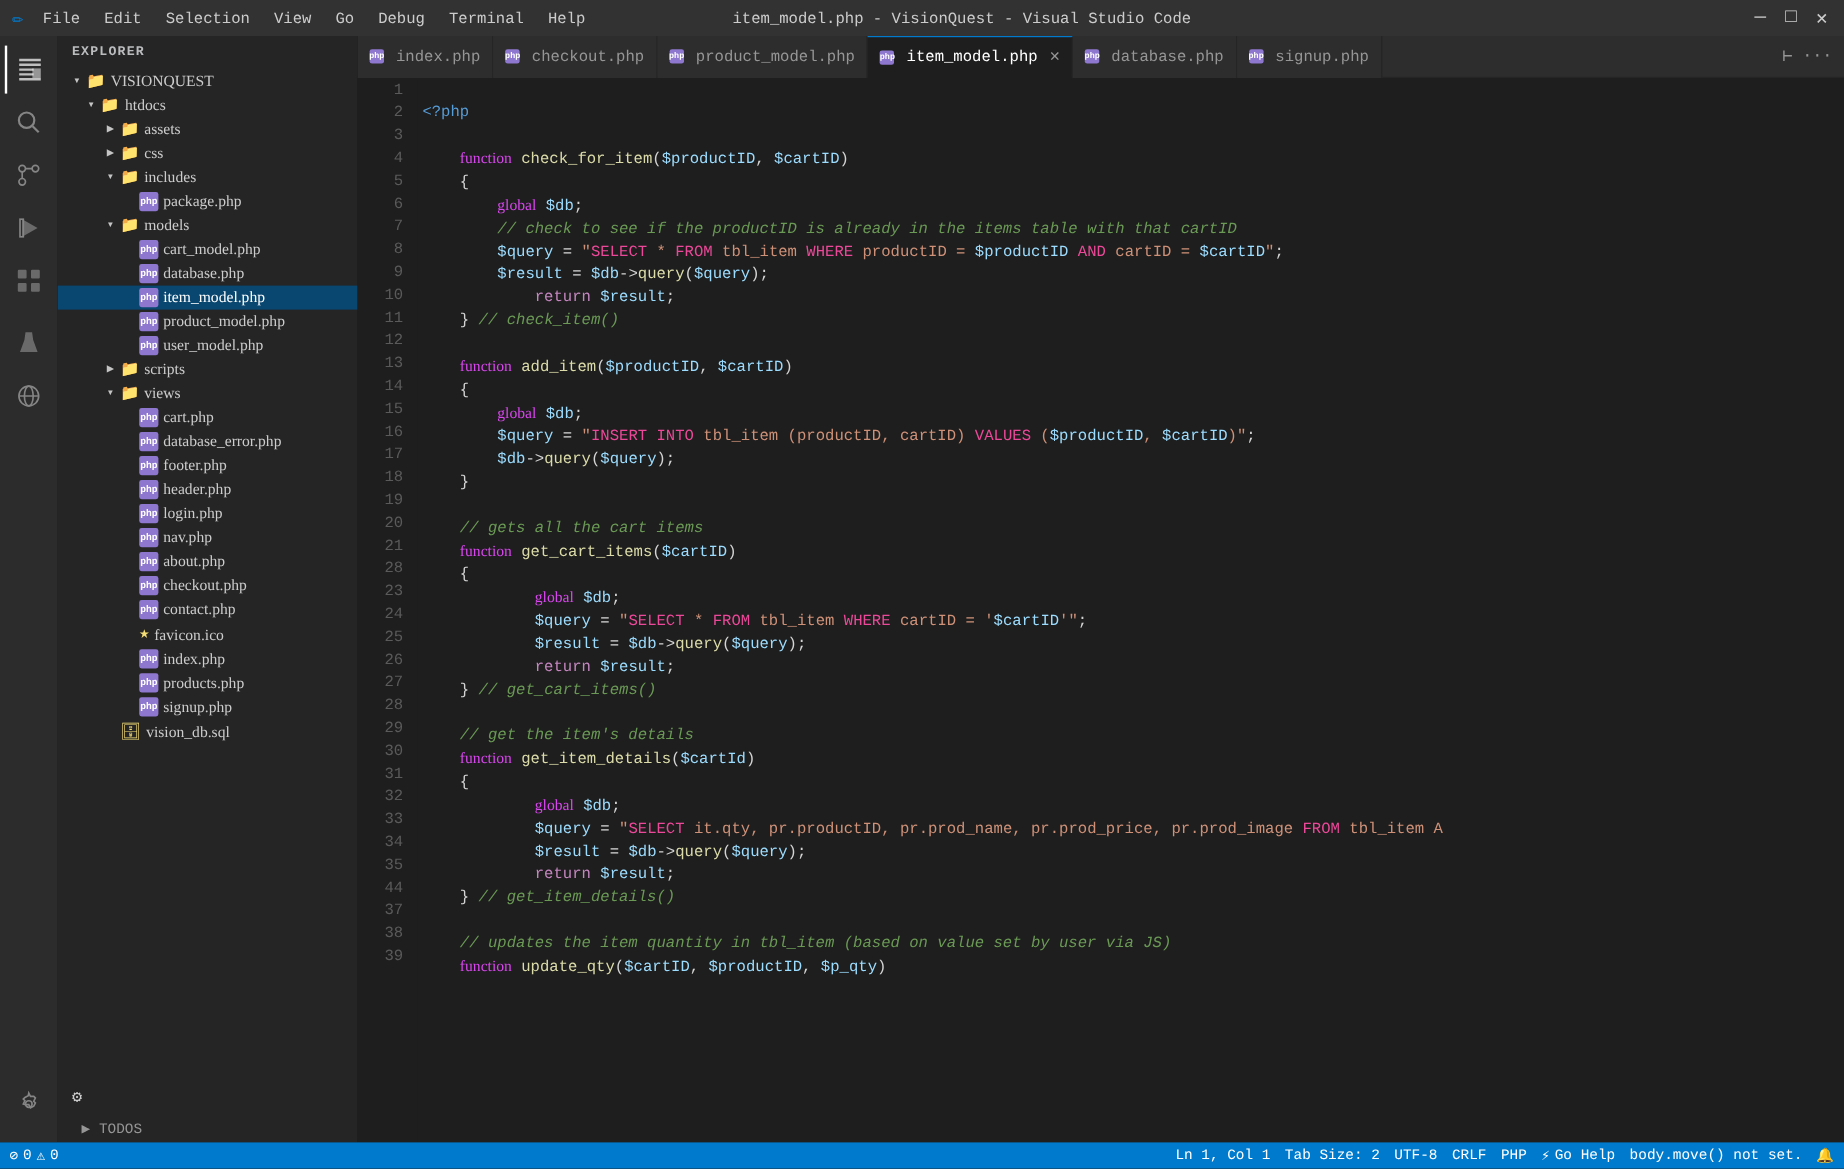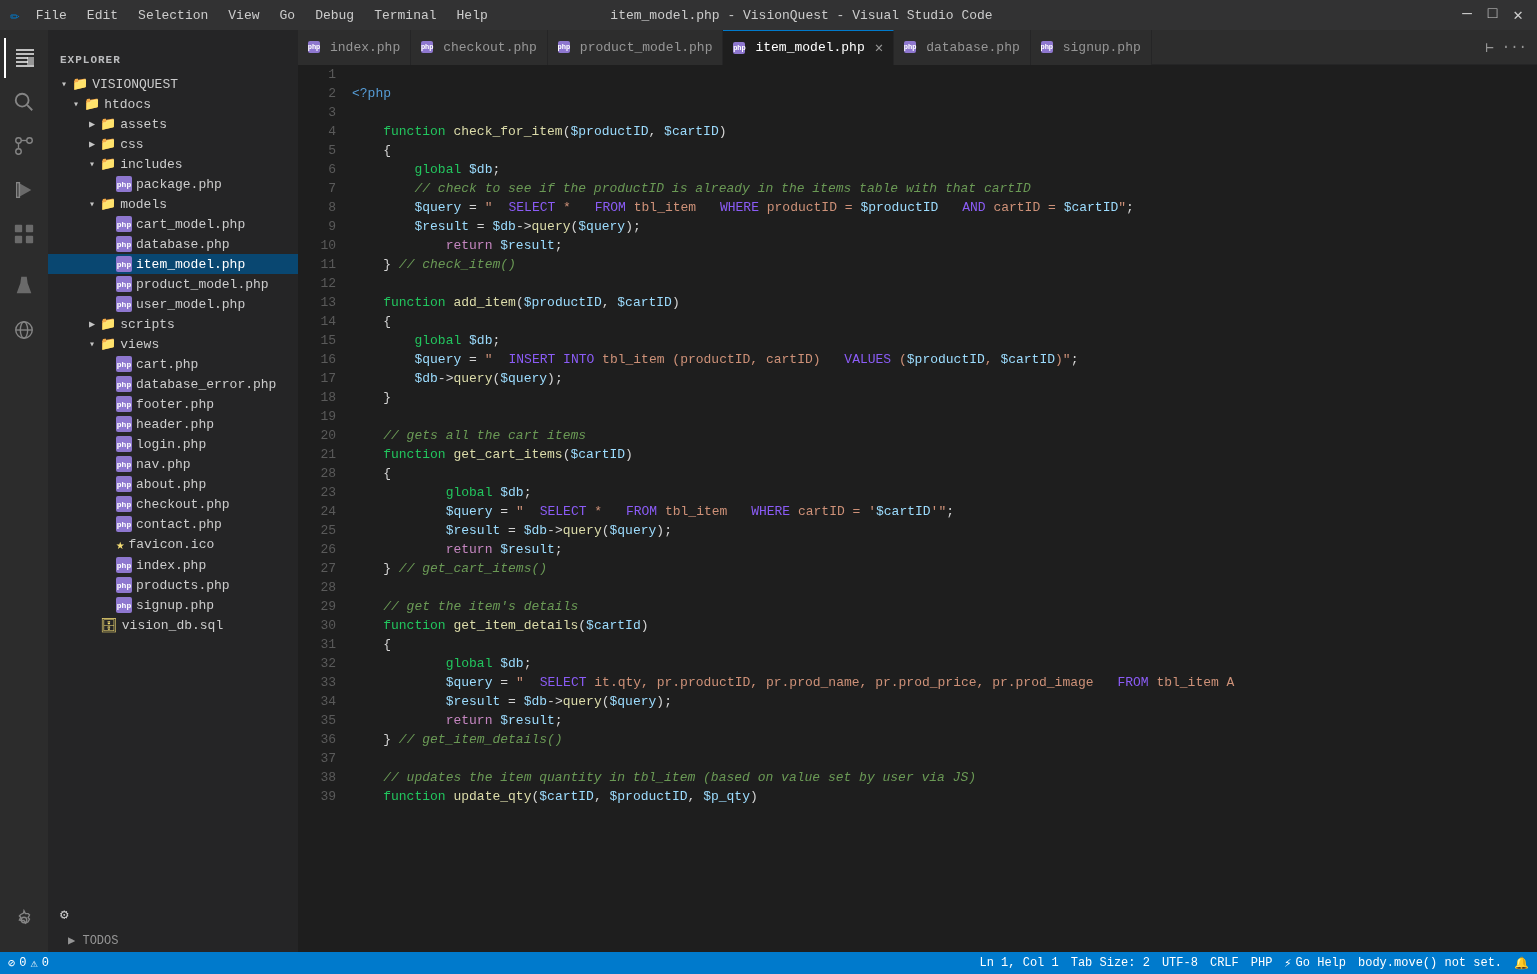--- a/index.html
+++ b/index.html
@@ -59,33 +59,32 @@
       flex-shrink: 0;
       overflow-y: auto;
     }
     .sidebar-header {
       color: #bbbcbe;
       font-size: 11px;
       font-weight: bold;
       padding: 8px 12px;
       text-transform: uppercase;
       letter-spacing: 1px;
-      margin-top: 16px;
     }
     .tree-item {
       display: flex;
       align-items: center;
       padding: 2px 0;
       cursor: pointer;
       color: #cccccc;
       font-size: 13px;
     }
     .tree-item.active { background: #094771; color: #ffffff; }
     .tree-item .arrow { width: 16px; text-align: center; color: #c5c5c5; font-size: 10px; }
-    .tree-item .item-label { flex: 1; }
+    .tree-item .item-label { flex: 1; font-family: Liberation Serif, serif; }
 
     
     #editor-area {
       flex: 1;
       display: flex;
       flex-direction: column;
       overflow: hidden;
     }
 
     
@@ -142,29 +141,29 @@
       padding-top: 0;
     }
     .code-line {
       line-height: 19px;
       font-size: 13px;
       white-space: pre;
       padding: 0 4px;
     }
 
     
-    .kw { color: #22c55e; }       
+    .kw { color: #d946ef; font-family: Liberation Serif, serif; }       
     .kw2 { color: #c586c0; }      
     .fn { color: #dcdcaa; }       
     .str { color: #ce9178; }
     .var { color: #9cdcfe; }      
     .op { color: #d4d4d4; }       
     .cmt { color: #6a9955; font-style: italic; }  
     .punc { color: #d4d4d4; }
-    .sql-kw { color: #8b5cf6; margin-left: 16px; }   
+    .sql-kw { color: #ec4899; }   
     .php-tag { color: #569cd6; }
 
     
     #status-bar {
       background: #007acc;
       height: 22px;
       display: flex;
       align-items: center;
       justify-content: space-between;
       padding: 0 8px;
@@ -526,21 +525,21 @@
         <div class="line-num">26</div>
         <div class="line-num">27</div>
         <div class="line-num">28</div>
         <div class="line-num">29</div>
         <div class="line-num">30</div>
         <div class="line-num">31</div>
         <div class="line-num">32</div>
         <div class="line-num">33</div>
         <div class="line-num">34</div>
         <div class="line-num">35</div>
-        <div class="line-num">36</div>
+        <div class="line-num">44</div>
         <div class="line-num">37</div>
         <div class="line-num">38</div>
         <div class="line-num">39</div>
       </div>
       <div id="code-content">
         <div class="code-line">&nbsp;</div>
         <div class="code-line"><span class="php-tag">&lt;?php</span></div>
         <div class="code-line">&nbsp;</div>
         <div class="code-line">    <span class="kw">function</span> <span class="fn">check_for_item</span>(<span class="var">$productID</span>, <span class="var">$cartID</span>)</div>
         <div class="code-line">    <span class="punc">{</span></div>

